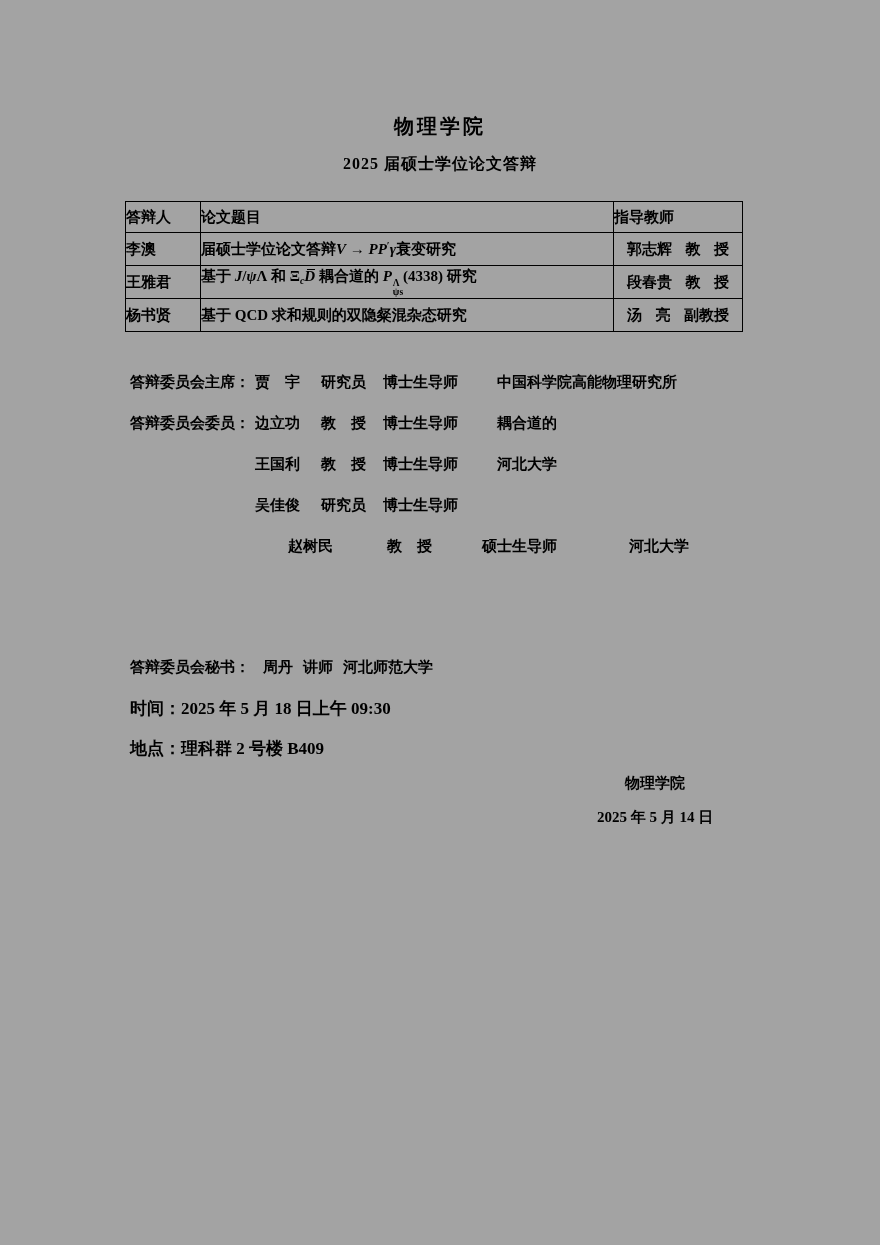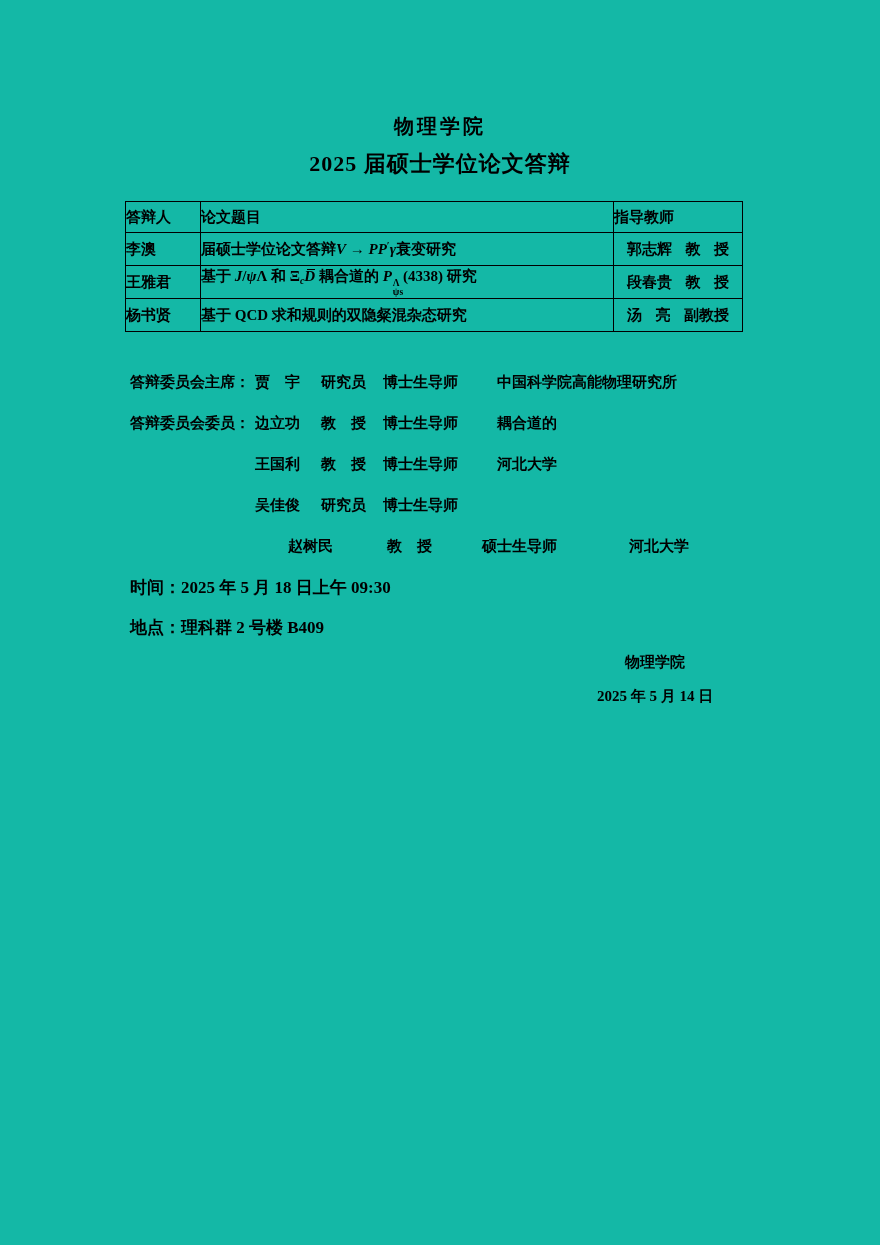--- a/index.html
+++ b/index.html
@@ -1,34 +1,34 @@
 <!DOCTYPE html>
 <html><head>
 <meta charset="utf-8">
 <style>
   html,body{margin:0;padding:0;background:#e8e8e8;}
   .page{
     position:relative;
     width:880px;height:1245px;
     margin:0 auto;
-    background:#14b8a6;
+    background:#a3a3a3;
     color:#000;
     font-family:"Liberation Serif","DejaVu Serif",serif;
     font-weight:700;
     box-sizing:border-box;
     padding-top:113px;
     overflow:hidden;
   }
   .doc-title{
     margin:0;text-align:center;
     font-size:20px;line-height:26px;letter-spacing:3px;
   }
   .doc-subtitle{
     margin:14px 0 0;text-align:center;
-    font-size:22px;line-height:22px;letter-spacing:1px;font-weight:700;
+    font-size:16px;line-height:22px;letter-spacing:1px;font-weight:700;
   }
   table.defense{
     border-collapse:collapse;
     margin:26px 0 0 125px;
     table-layout:fixed;
     width:617px;
   }
   table.defense th, table.defense td{
     border:1.5px solid #000;
     font-size:15px;font-weight:700;
@@ -175,20 +175,26 @@
       </div>
       <div class="c-row">
         <span class="c-label"></span>
         <span class="c-name">赵树民</span>
         <span class="c-title">教　授</span>
         <span class="c-super">硕士生导师</span>
         <span class="c-inst">河北大学</span>
       </div>
     </div>
 
+  <div class="sec-row">
+    <span class="sec-label">答辩委员会秘书：</span>
+    <span class="sec-name">周丹</span>
+    <span class="sec-title">讲师</span>
+    <span class="sec-inst">河北师范大学</span>
+  </div>
 
   <div class="f-row f-time">
     <span>时间：</span>
     <span>2025 年 5 月 18 日上午 09:30</span>
   </div>
 
   <div class="f-row f-loc">
     <span>地点：</span>
     <span>理科群 2 号楼 B409</span>
   </div>

